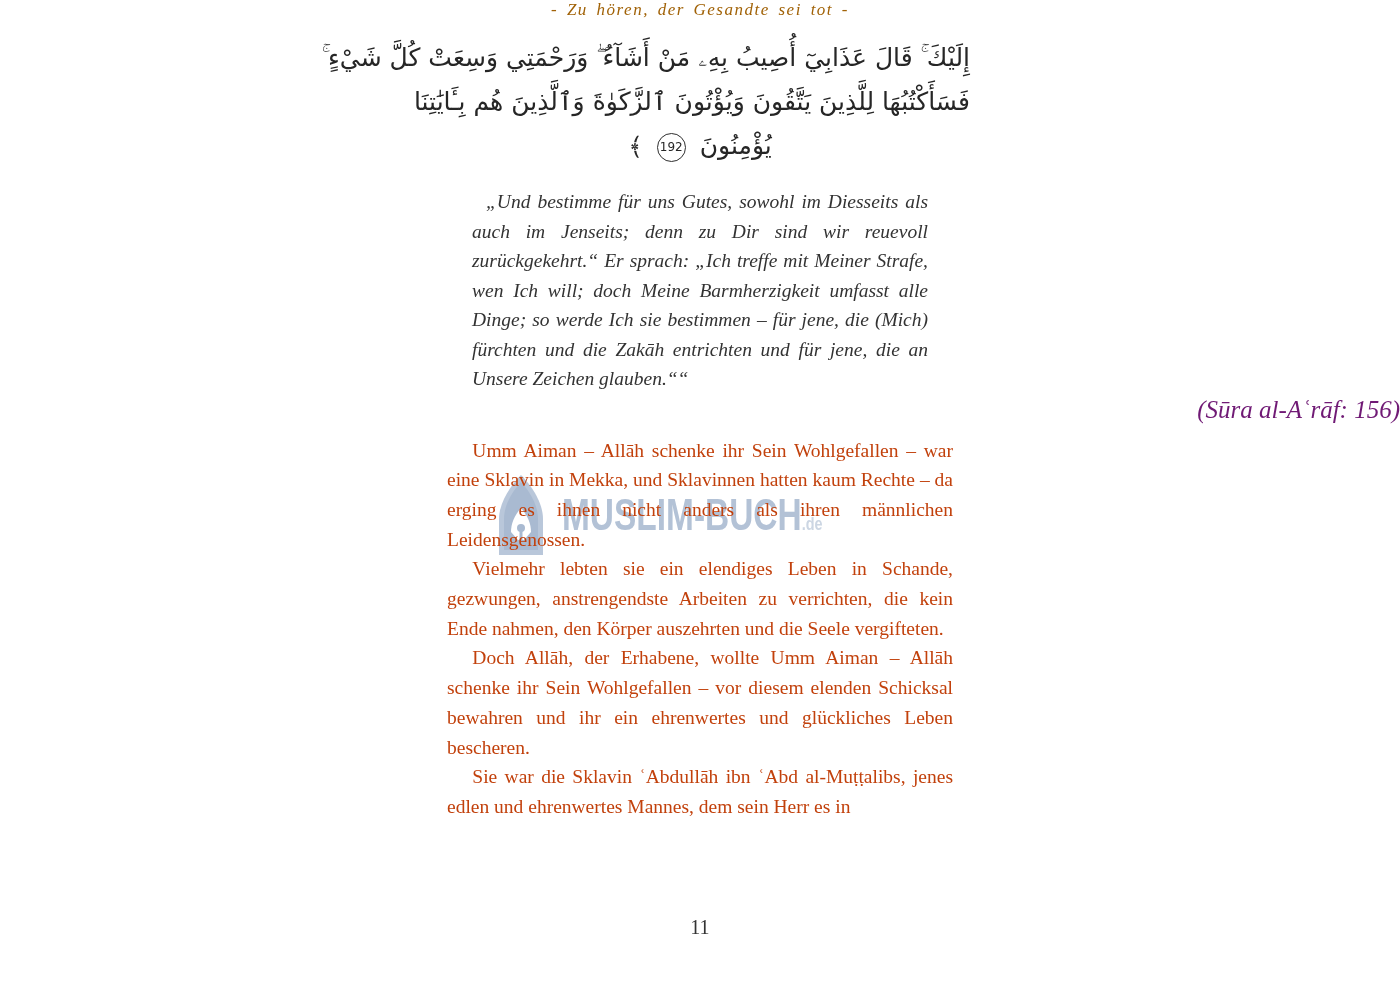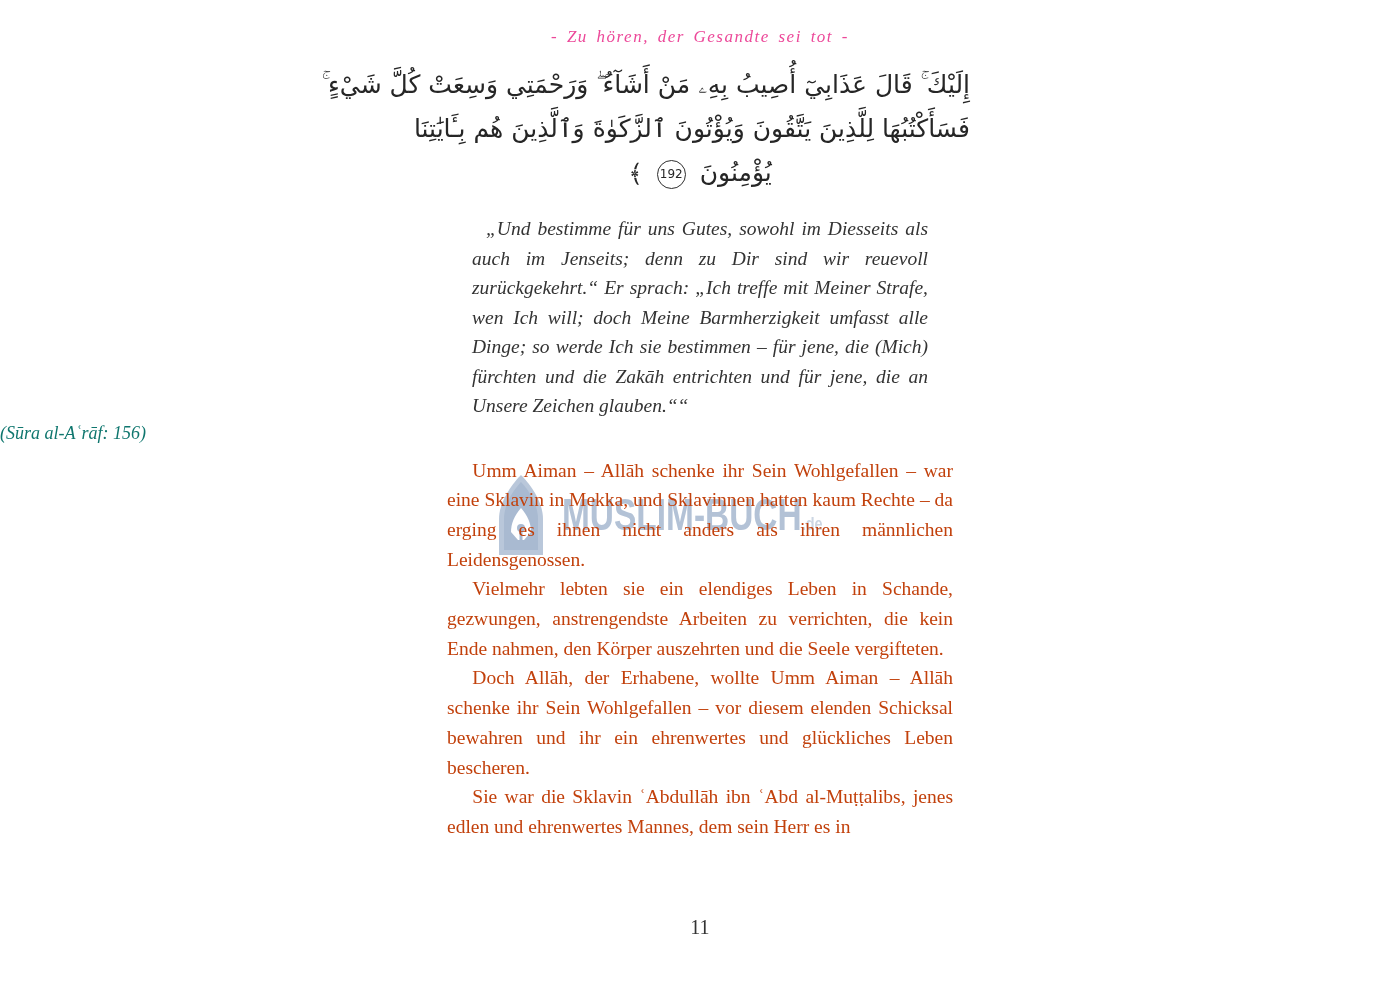--- a/index.html
+++ b/index.html
@@ -5,26 +5,25 @@
   html,body{margin:0;padding:0;background:#ffffff;}
   .page{
     position:relative;
     width:1400px;height:1000px;
     background:#ffffff;
     font-family:"Liberation Serif","DejaVu Serif",serif;
     color:#3a3a3a;
     overflow:hidden;
   }
   .running-title{
-    padding-top:27px;
     text-align:center;
     font-style:italic;
     font-size:17px;
     letter-spacing:1.5px;
-    color:#ec4899;
+    color:#a16207;
     word-spacing:3px;
   }
   
   .arabic-block{
     position:relative;z-index:2;
     margin:16px auto 10px auto;
     width:540px;
     text-align:center;
     font-family:"DejaVu Sans",sans-serif;
     color:#262626;
@@ -55,24 +54,24 @@
     font-style:italic;
     font-size:19.5px;
     line-height:29.5px;
     text-align:justify;
     text-indent:14px;
     color:#333333;
   }
   .citation{
     position:relative;z-index:2;
     margin-top:2px;
-    text-align:left;
+    text-align:right;
     font-style:italic;
-    font-size:18px;
-    color:#0f766e;
+    font-size:25px;
+    color:#701a75;
   }
   
   .body-text{
     position:relative;z-index:2;
     width:506px;
     margin:12px auto 0 auto;
     font-size:19.5px;
     line-height:29.7px;
     text-align:justify;
     color:#c2410c;

